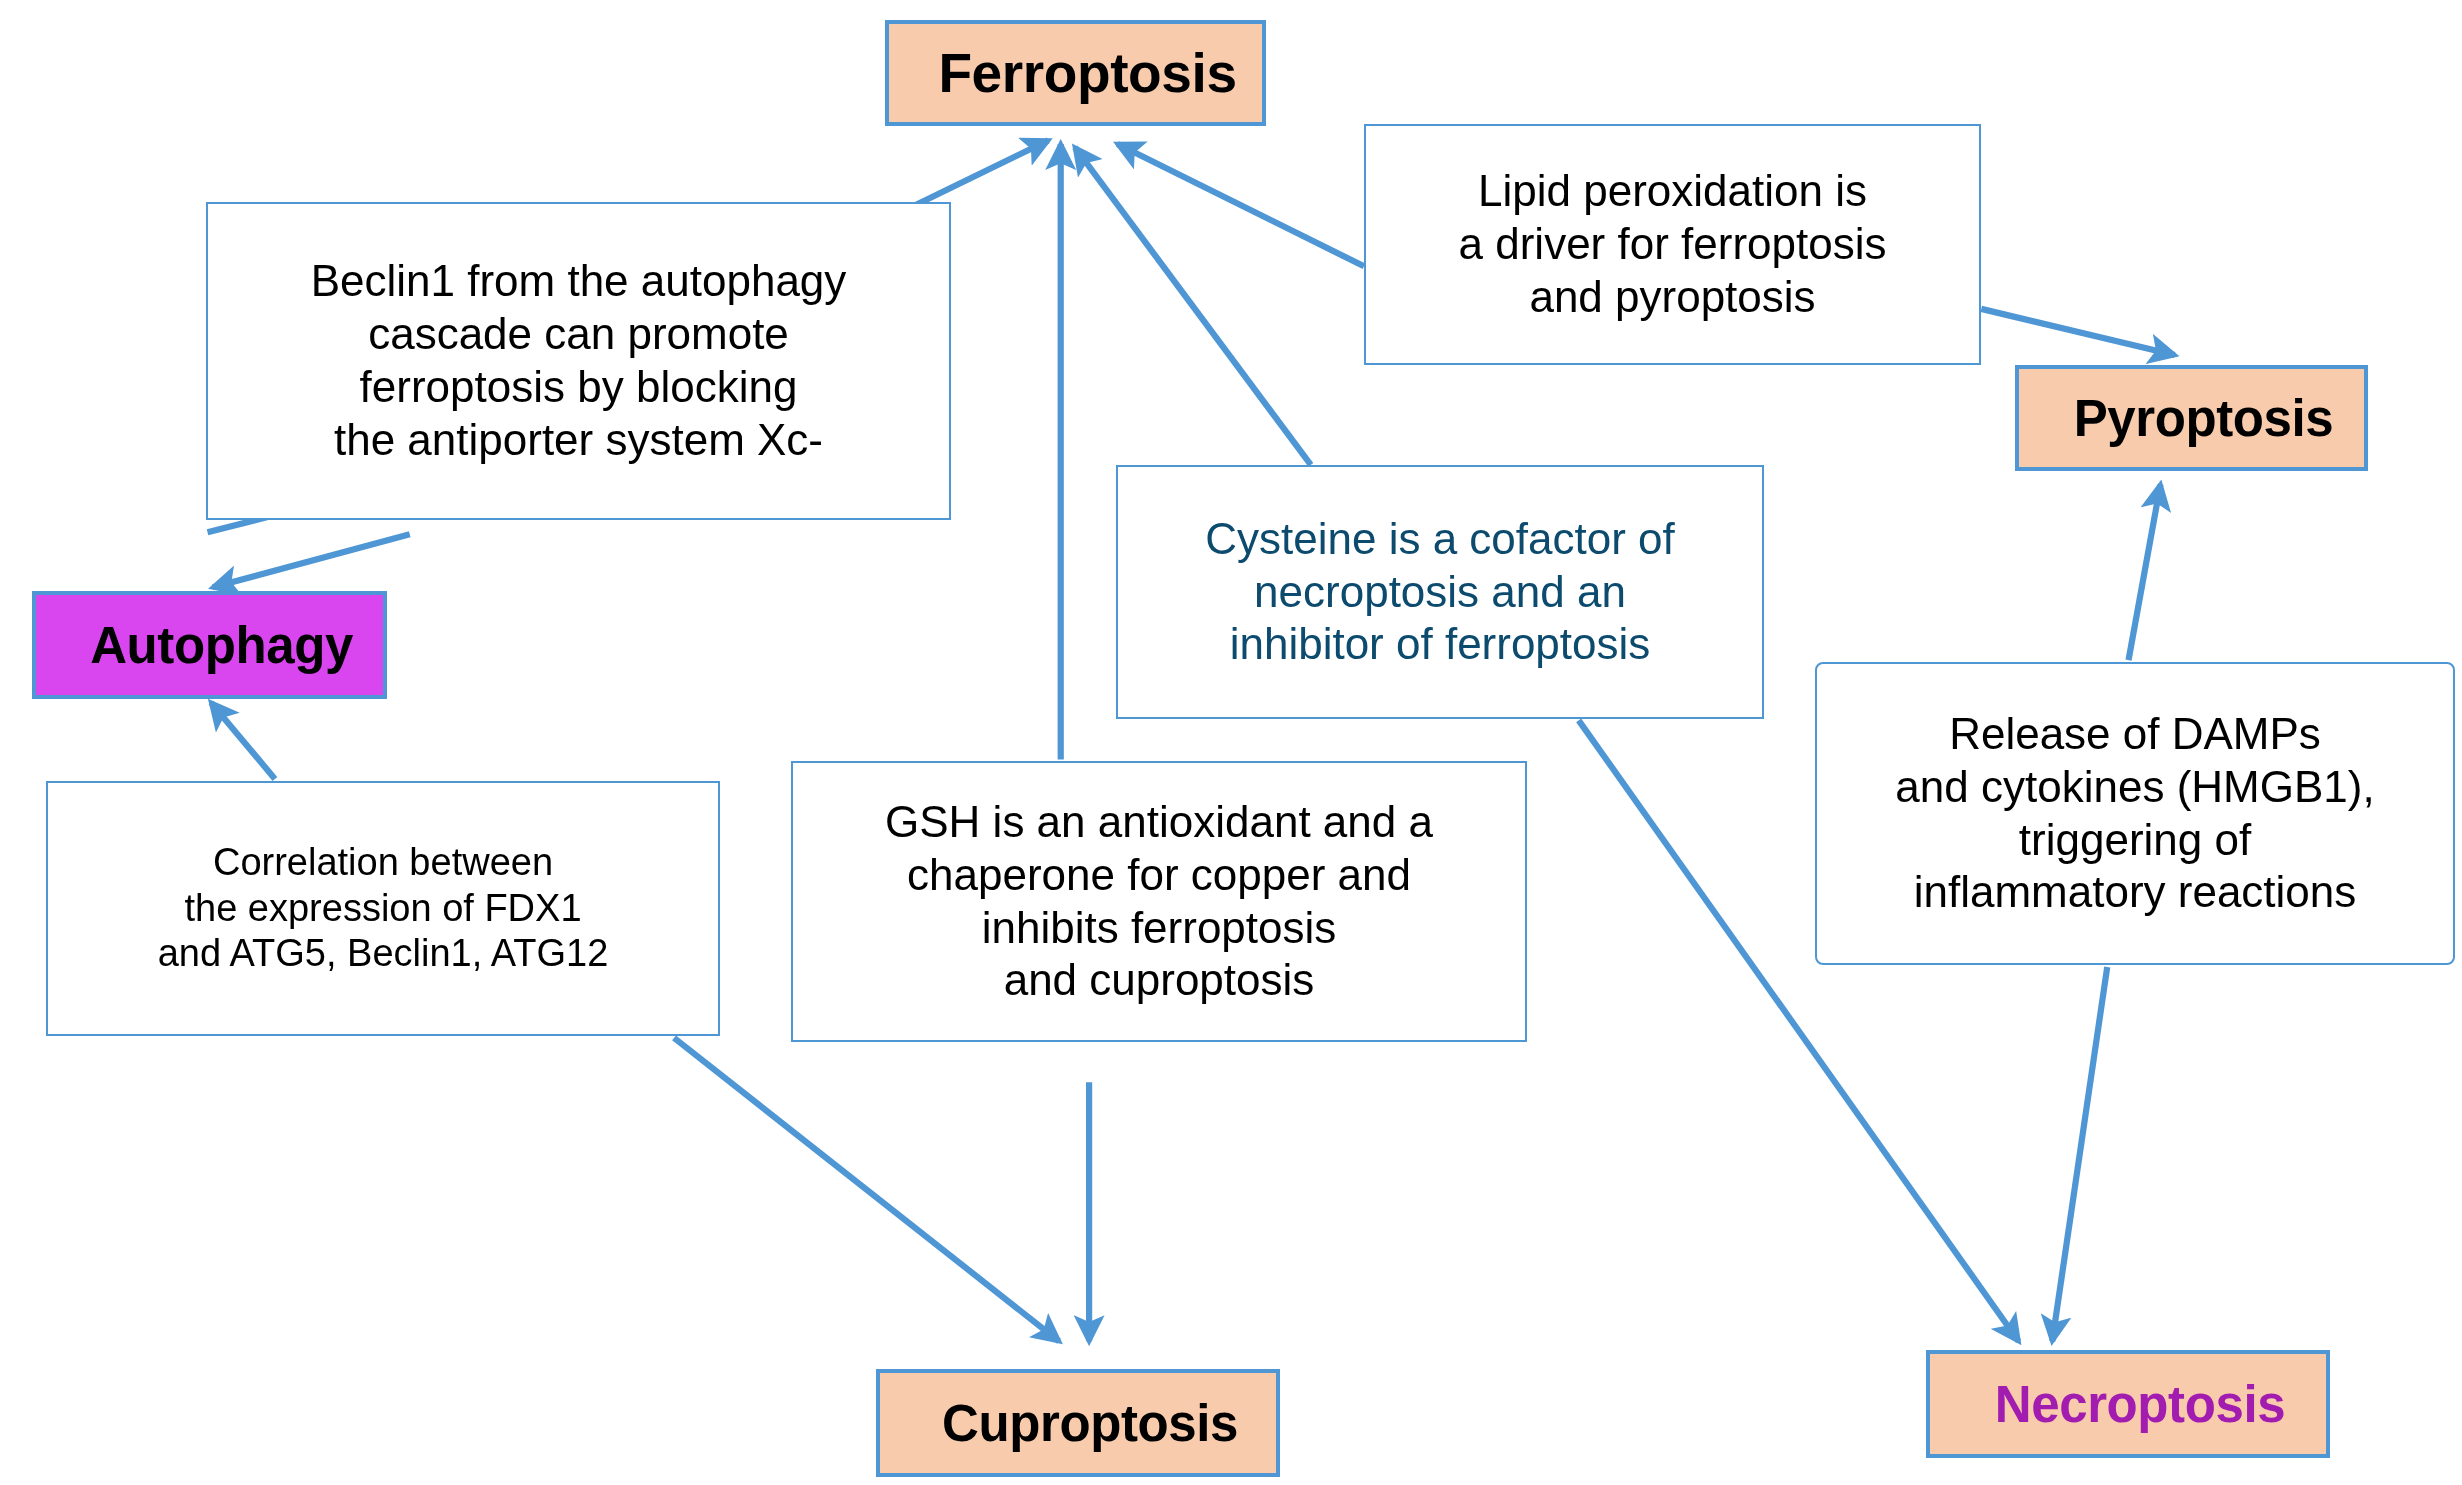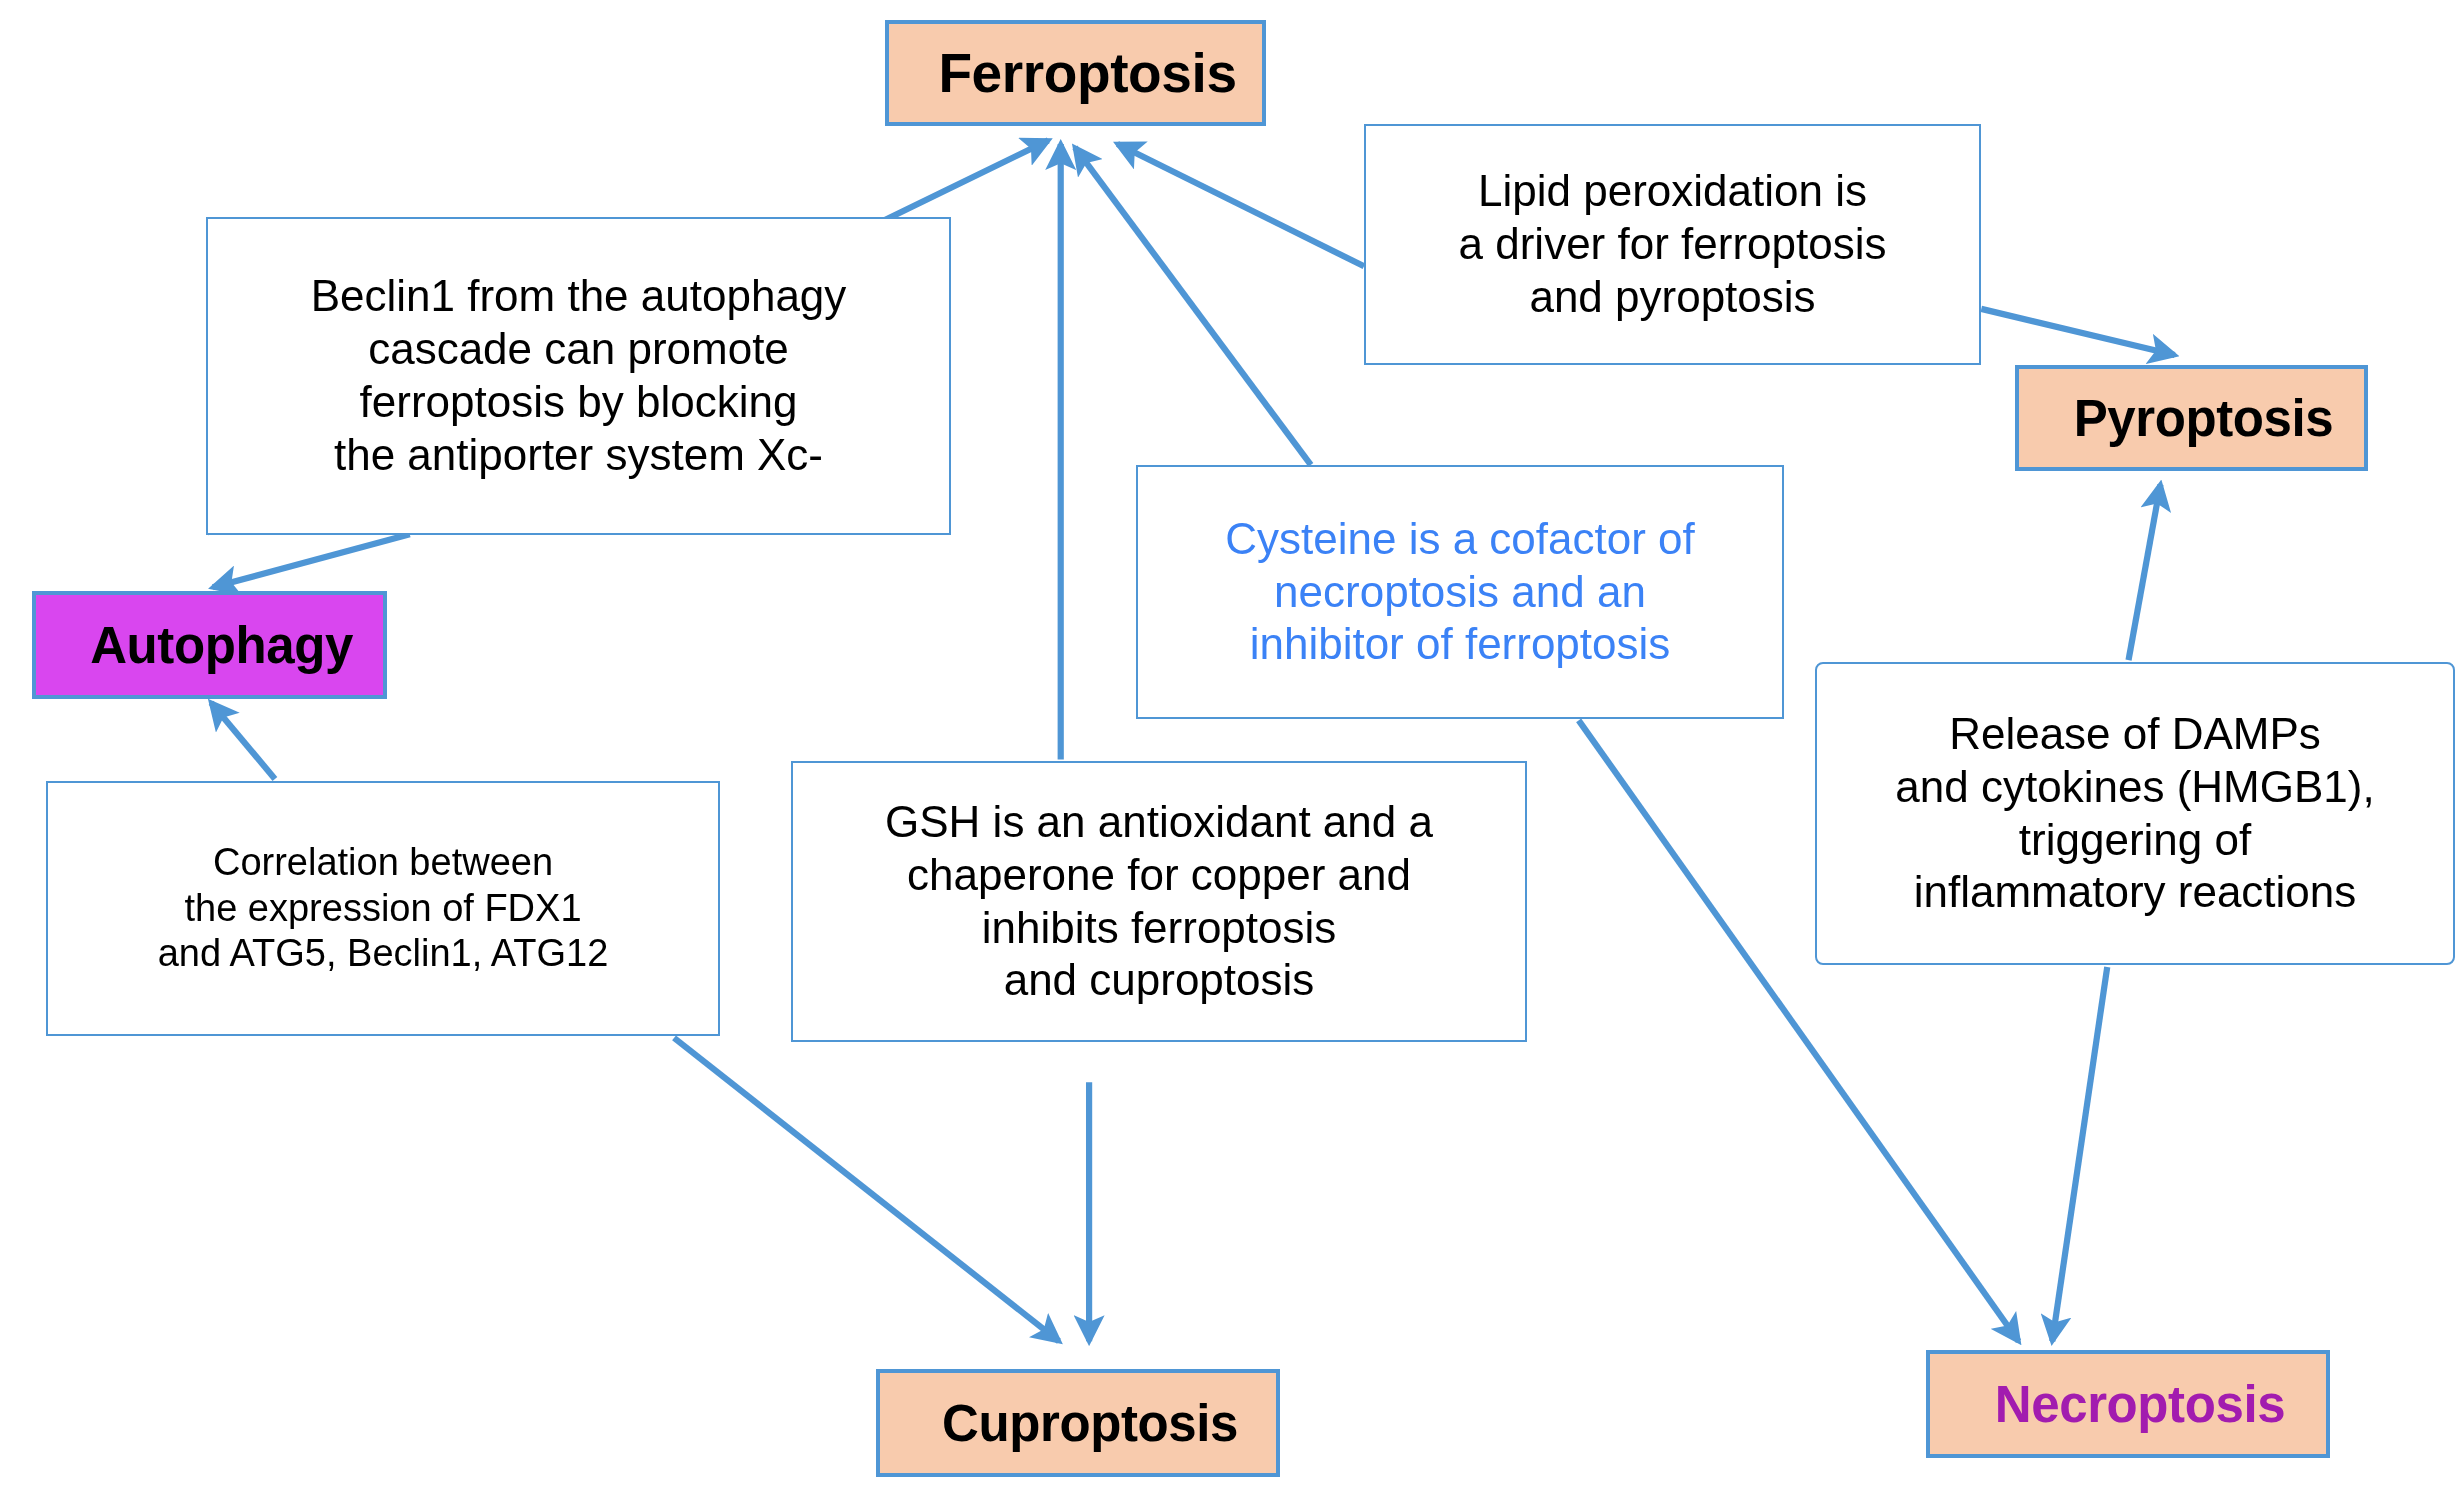--- a/index.html
+++ b/index.html
@@ -94,32 +94,32 @@
         <span>Autophagy</span>
       </div>
       <div class="node" style="left: 876px; top: 1350px; width: 404px; height: 108px; font-size: 51px; background: rgb(248, 203, 173); border-color: rgb(79, 150, 213); color: rgb(0, 0, 0); margin-top: 19px;">
         <span>Cuproptosis</span>
       </div>
       <div class="node" style="left: 1926px; top: 1350px; width: 404px; height: 108px; font-size: 51px; background: rgb(248, 203, 173); border-color: rgb(79, 150, 213); color: #a21caf;">
         <span>Necroptosis</span>
       </div>
     </div>
   <div id="textboxes-group">
-      <div class="textbox" style="left: 206px; top: 217px; width: 745px; height: 318px; font-size: 44px; background: rgb(255, 255, 255); border-color: rgb(79, 150, 213); color: rgb(0, 0, 0);">
+      <div class="textbox" style="left: 206px; top: 202px; width: 745px; height: 318px; font-size: 44px; background: rgb(255, 255, 255); border-color: rgb(79, 150, 213); color: rgb(0, 0, 0);">
         <span>Beclin1 from the autophagy
 cascade can promote
 ferroptosis by blocking
 the antiporter system Xc-</span>
       </div>
       <div class="textbox" style="left: 1364px; top: 124px; width: 617px; height: 241px; font-size: 44px; background: rgb(255, 255, 255); border-color: rgb(79, 150, 213); color: rgb(0, 0, 0);">
         <span>Lipid peroxidation is
 a driver for ferroptosis
 and pyroptosis</span>
       </div>
-      <div class="textbox" style="left: 1116px; top: 465px; width: 648px; height: 254px; font-size: 44px; background: rgb(255, 255, 255); border-color: rgb(79, 150, 213); color: #3b82f6; margin-left: 20px;">
+      <div class="textbox" style="left: 1116px; top: 465px; width: 648px; height: 254px; font-size: 44px; background: rgb(255, 255, 255); border-color: rgb(79, 150, 213); color: #0c4a6e;">
         <span>Cysteine is a cofactor of
 necroptosis and an
 inhibitor of ferroptosis</span>
       </div>
       <div class="textbox" style="left: 46px; top: 781px; width: 674px; height: 255px; font-size: 38px; background: rgb(255, 255, 255); border-color: rgb(79, 150, 213); color: rgb(0, 0, 0);">
         <span>Correlation between
 the expression of FDX1
 and ATG5, Beclin1, ATG12</span>
       </div>
       <div class="textbox" style="left: 791px; top: 761px; width: 736px; height: 281px; font-size: 44px; background: rgb(255, 255, 255); border-color: rgb(79, 150, 213); color: rgb(0, 0, 0);">

